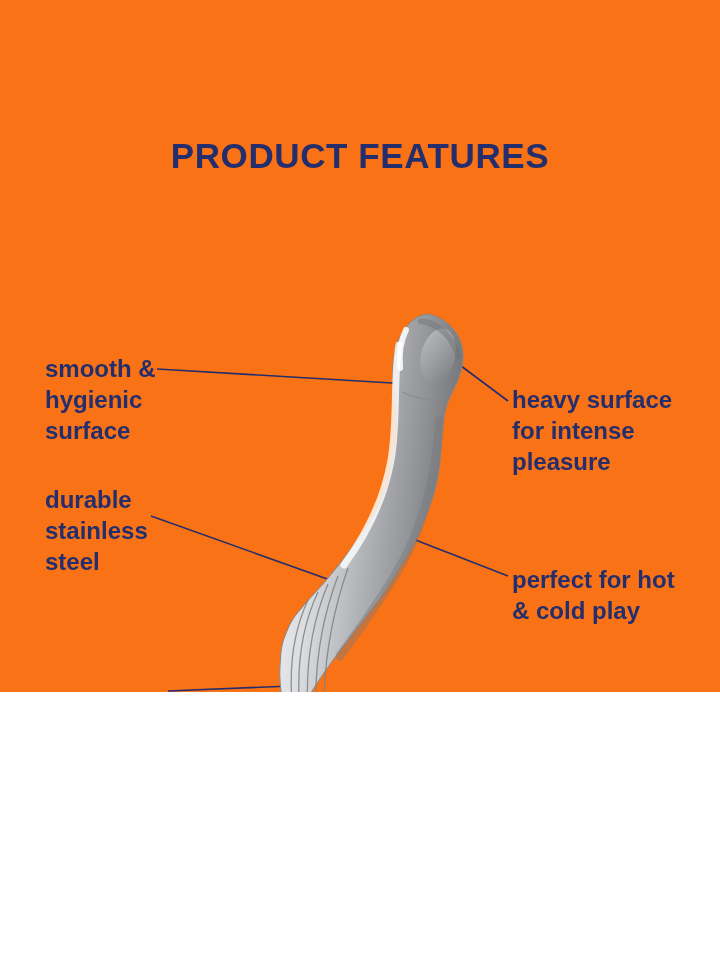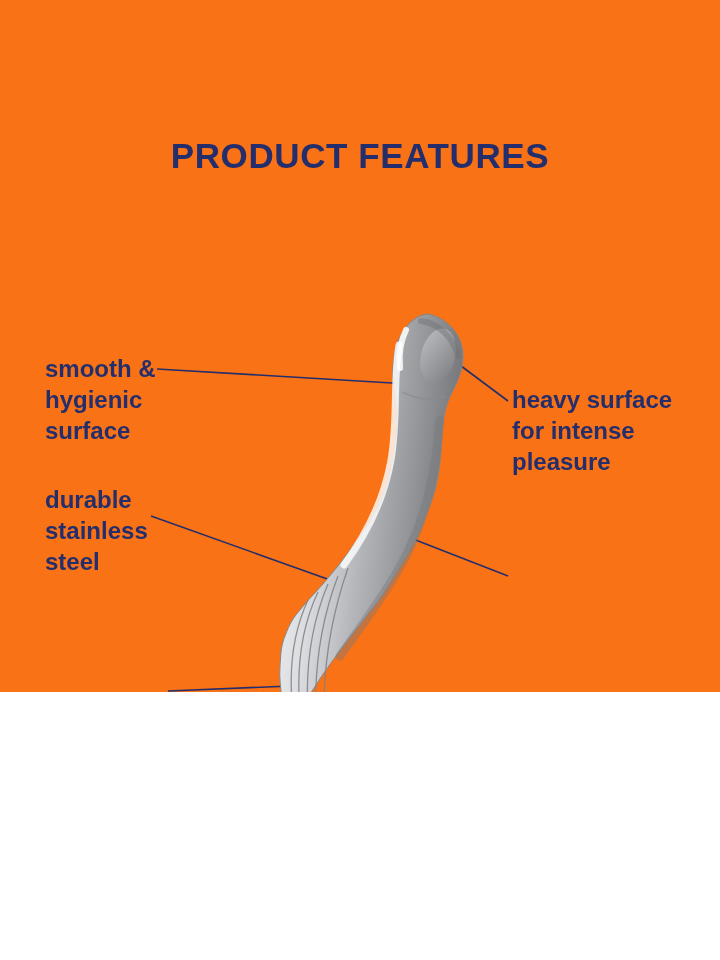--- a/index.html
+++ b/index.html
@@ -120,14 +120,16 @@
 
   <div class="feature f-smooth">smooth &amp;
 hygienic
 surface</div>
   <div class="feature f-durable">durable
 stainless
 steel</div>
   <div class="feature f-heavy">heavy surface
 for intense
 pleasure</div>
+  <div class="feature f-hotcold">perfect for hot
+&amp; cold play</div>
 
 </div>
 
 </body></html>

